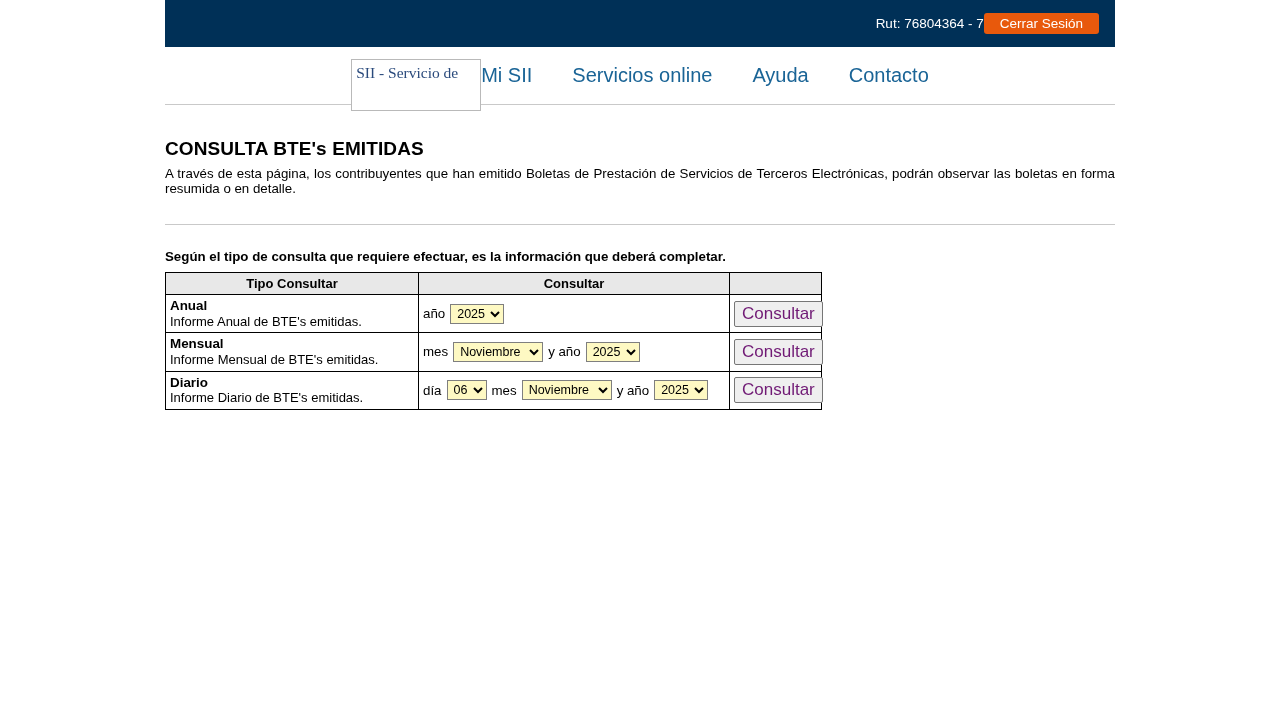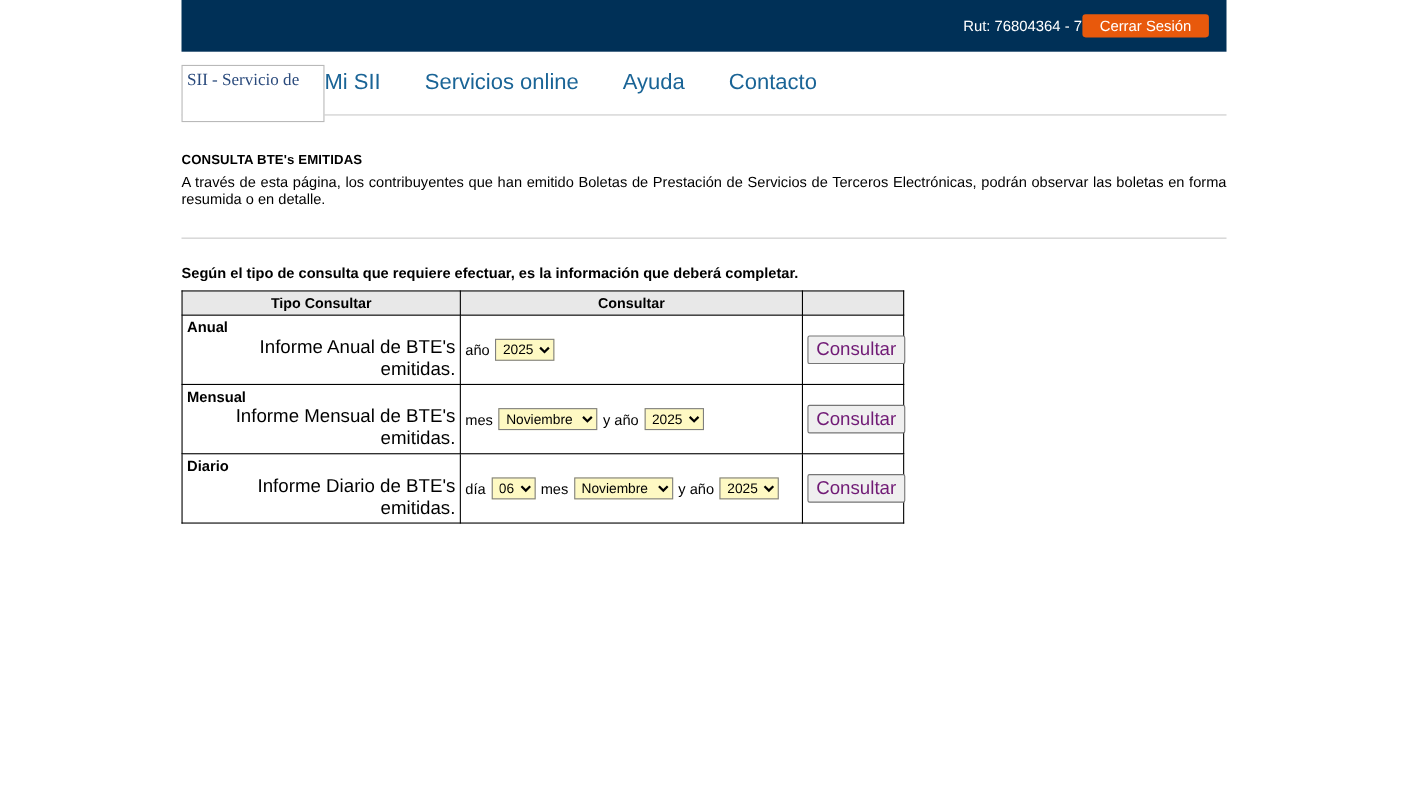--- a/index.html
+++ b/index.html
@@ -51,21 +51,21 @@
     cursor: pointer;
     white-space: nowrap;
   }
 
   
   .header {
     height: 58px;
     border-bottom: 1px solid #c9c9c9;
     display: flex;
     align-items: flex-start;
-    justify-content: flex-start;
+    justify-content: center;
     box-sizing: border-box;
   }
   .logo-box {
     width: 130px;
     height: 52px;
     margin-top: 12px;
     border: 1px solid #b9b9b9;
     background: #ffffff;
     overflow: hidden;
     box-sizing: border-box;
@@ -92,21 +92,21 @@
     color: #1a6496;
     text-decoration: none;
     font-size: 20px;
     font-family: "Liberation Sans", sans-serif;
     white-space: nowrap;
   }
 
   
   .title {
     margin-top: 33px;
-    font-size: 12px;
+    font-size: 19px;
     font-weight: bold;
     color: #000000;
     letter-spacing: 0.1px;
   }
   .intro {
     margin-top: 6px;
     font-size: 13.3px;
     color: #000000;
     line-height: 1.15;
     text-align: justify;
@@ -158,24 +158,23 @@
   .col-a { width: 244px; }
   .col-b { width: 302px; }
   .col-c { width: 83px; text-align: center; }
   .tipo-name {
     font-weight: bold;
     font-size: 13.4px;
     display: block;
     line-height: 1.18;
   }
   .tipo-desc {
-    font-size: 17px;
+    font-size: 13px;
     display: block;
     line-height: 1.18;
-    text-align: right;
   }
   .sel-line {
     display: flex;
     align-items: center;
     gap: 5px;
     font-size: 13.3px;
     flex-wrap: nowrap;
   }
   select {
     font-family: "Liberation Sans", sans-serif;

